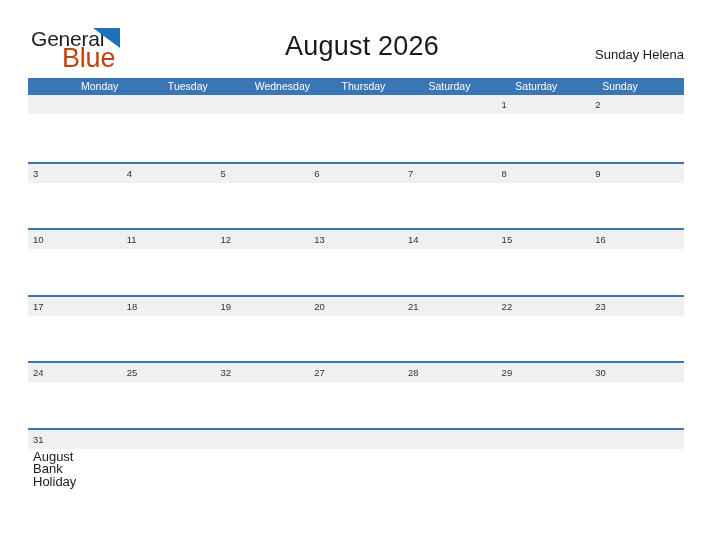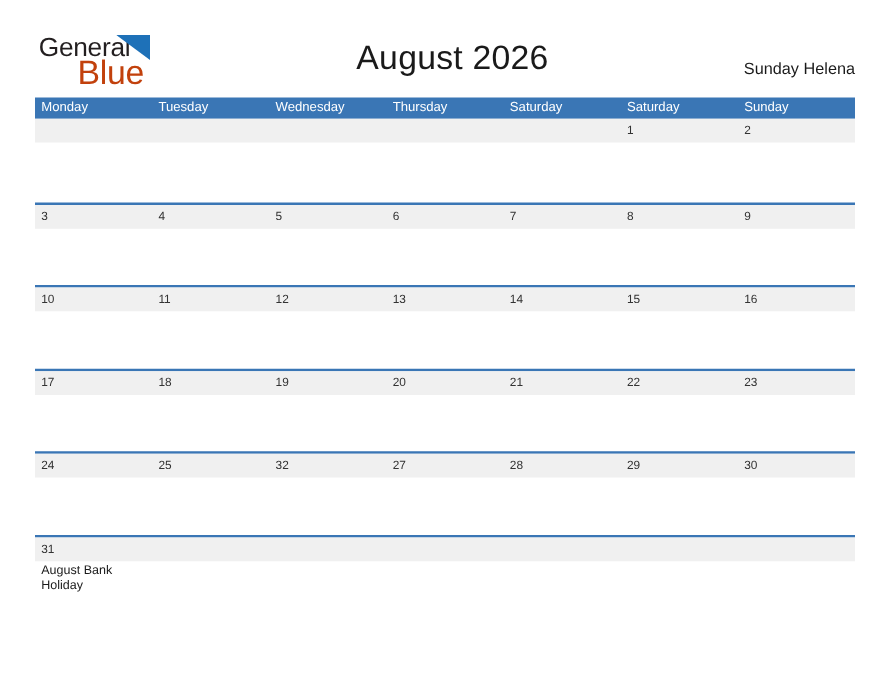--- a/index.html
+++ b/index.html
@@ -91,20 +91,21 @@
     position: absolute;
     left: 28px;
     top: 78px;
     width: 656px;
   }
 
   .dow-row {
     display: flex;
     background: #3a76b5;
     height: 17px;
+    padding-left: 48px;
   }
   .dow-cell {
     flex: 1 1 0;
     color: #ffffff;
     font-size: 10.5px;
     line-height: 17px;
     padding-left: 5px;
     box-sizing: border-box;
     white-space: nowrap;
     overflow: hidden;
@@ -146,21 +147,21 @@
     font-family: "Liberation Sans", sans-serif;
   }
   .day-num:empty {
     display: block;
   }
   .events {
     padding-left: 5px;
     padding-top: 2px;
   }
   .event {
-    font-size: 10px;
+    font-size: 13px;
     line-height: 12.5px;
     color: #1a1a1a;
     font-family: "Liberation Sans", sans-serif;
     width: 62px;
     word-wrap: break-word;
   }
 </style>
 </head>
 <body>
 

